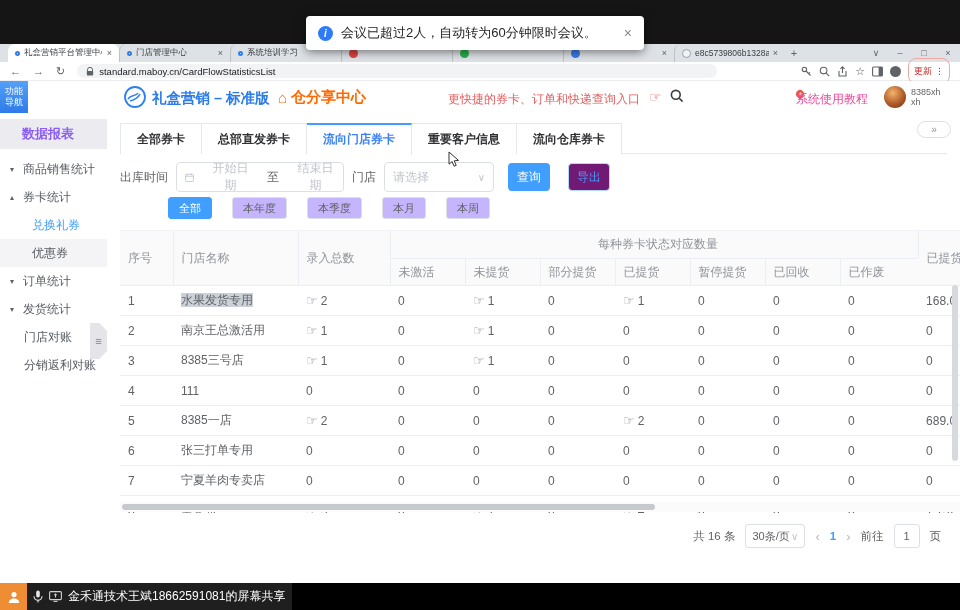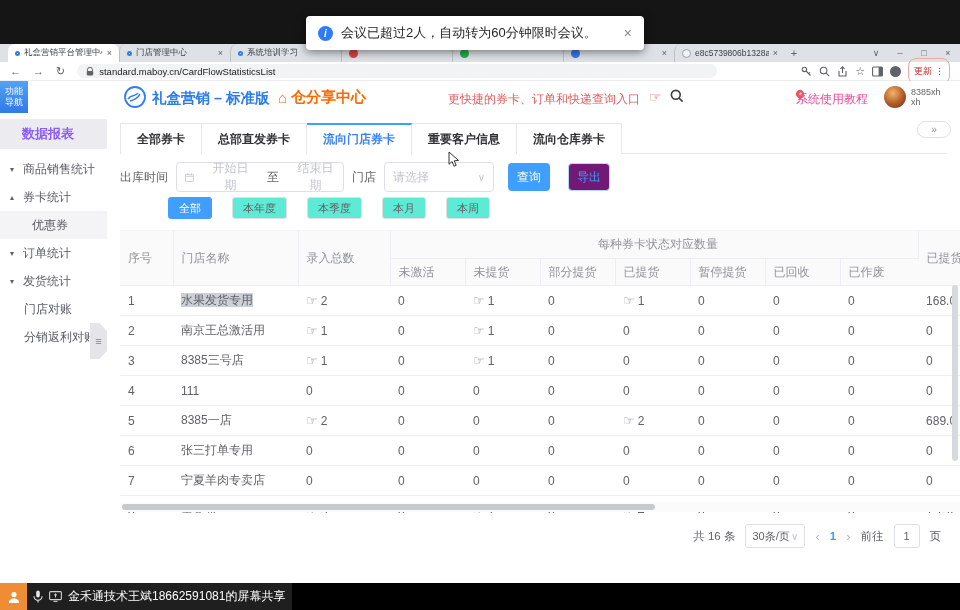--- a/index.html
+++ b/index.html
@@ -114,21 +114,21 @@
             align-items:center; justify-content:space-between; padding:0 8px; font-size:12px; background:#fff; }
   .chev { color:#c0c4cc; font-size:10px; }
   .btn-primary { min-width:42px; height:28px; background:#409eff; color:#fff; border-radius:4px; font-size:12px;
                  display:flex; align-items:center; justify-content:center; margin-left:6px; padding:0 8px; }
   .btn-plain { min-width:42px; height:28px; background:#701a75; border:1px solid #b3d8fb; color:#409eff;
                border-radius:4px; font-size:12px; display:flex; align-items:center; justify-content:center;
                margin-left:10px; padding:0 8px; }
 
   .quickrow { position:absolute; left:13px; top:84px; display:flex; gap:20px;margin-left:48px; }
   .qf { height:22px; padding:0 10px; border:1px solid #dcdfe6; border-radius:3px; font-size:11px;
-        color:#606266; display:flex; align-items:center; background:#5eead4; white-space:nowrap; }
+        color:#606266; display:flex; align-items:center; background:#c4b5fd; white-space:nowrap; }
   .qf.active { background:#409eff; border-color:#409eff; color:#fff; }
 
   .tablewrap { position:absolute; left:13px; top:117px; width:840px; height:283px; overflow:hidden; }
   table { border-collapse:collapse; table-layout:fixed; width:918px; }
   thead th { background:#fafafa; font-weight:normal; color:#909399; font-size:12px; text-align:left;
              border-right:1px solid #ebeef5; border-bottom:1px solid #ebeef5; border-top:1px solid #f2f3f7;
              padding-left:8px; vertical-align:middle; }
   thead th:last-child { border-right:none; }
   thead th.group { text-align:center; height:28px; padding-left:8px; }
   thead th.sub { height:27px; }
@@ -284,20 +284,23 @@
     <div class="side-title">数据报表</div>
     <div id="side-items">
         <div class="side-item">
           <span class="tri">▾</span>
           <span>商品销售统计</span>
         </div>
         <div class="side-item">
           <span class="tri">▴</span>
           <span>券卡统计</span>
         </div>
+        <div class="side-item child active">
+          <span>兑换礼券</span>
+        </div>
         <div class="side-item child shaded">
           <span>优惠券</span>
         </div>
         <div class="side-item">
           <span class="tri">▾</span>
           <span>订单统计</span>
         </div>
         <div class="side-item">
           <span class="tri">▾</span>
           <span>发货统计</span>

